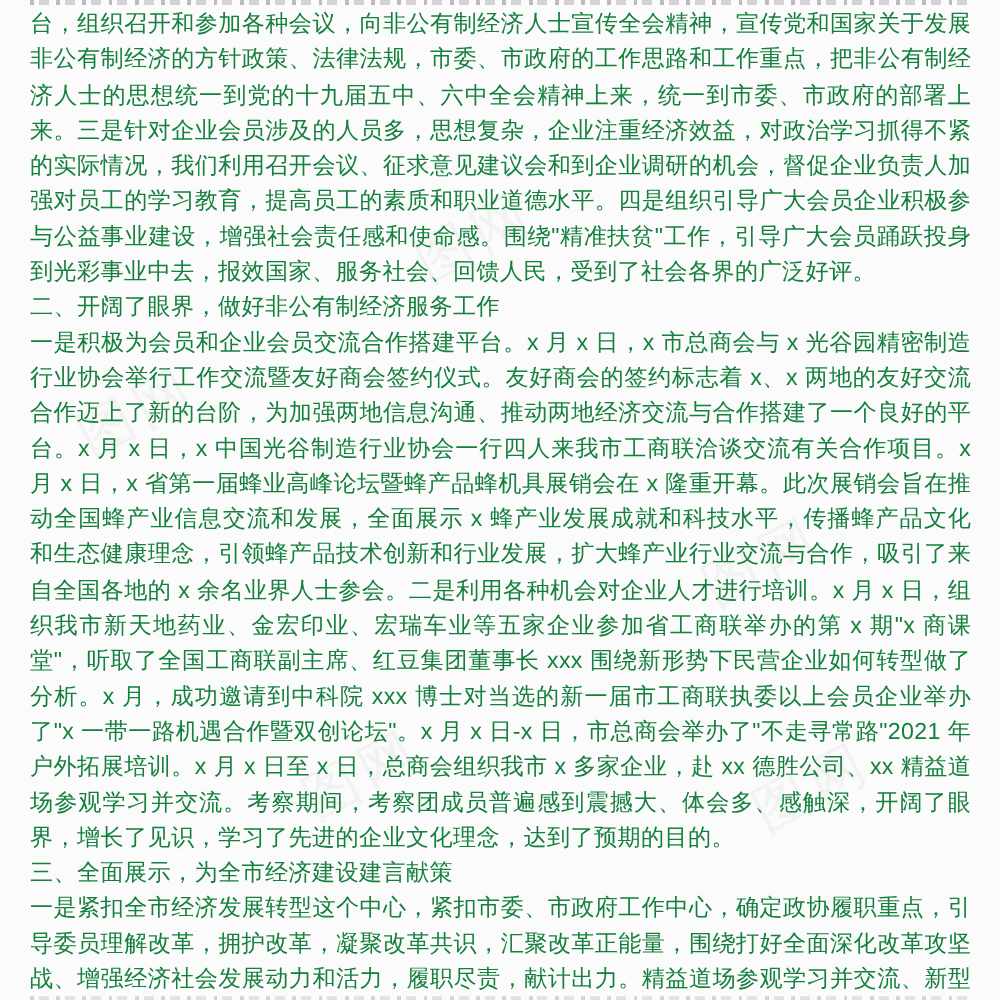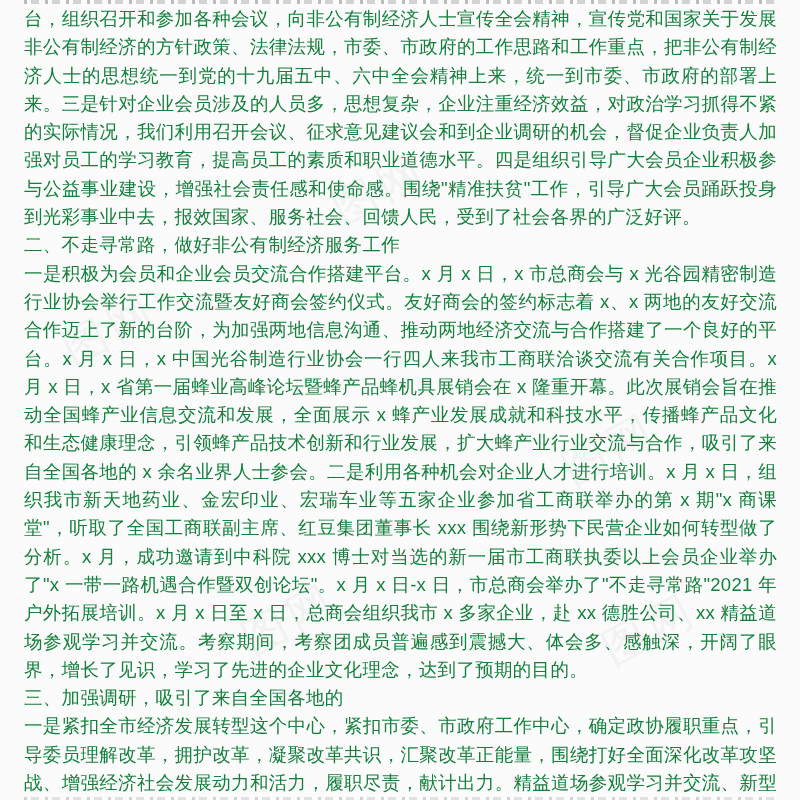--- a/index.html
+++ b/index.html
@@ -78,21 +78,21 @@
   <div class="clip-strip clip-top"></div>
 
   <div class="watermark wm1">图网</div>
   <div class="watermark wm2">图网</div>
   <div class="watermark wm3">图网</div>
   <div class="watermark wm4">图网</div>
   <div class="watermark wm5">图网</div>
 
   <div class="text-flow">
     <p class="para">台，组织召开和参加各种会议，向非公有制经济人士宣传全会精神，宣传党和国家关于发展非公有制经济的方针政策、法律法规，市委、市政府的工作思路和工作重点，把非公有制经济人士的思想统一到党的十九届五中、六中全会精神上来，统一到市委、市政府的部署上来。三是针对企业会员涉及的人员多，思想复杂，企业注重经济效益，对政治学习抓得不紧的实际情况，我们利用召开会议、征求意见建议会和到企业调研的机会，督促企业负责人加强对员工的学习教育，提高员工的素质和职业道德水平。四是组织引导广大会员企业积极参与公益事业建设，增强社会责任感和使命感。围绕"精准扶贫"工作，引导广大会员踊跃投身到光彩事业中去，报效国家、服务社会、回馈人民，受到了社会各界的广泛好评。</p>
-    <p class="heading">二、不走寻常路，做好非公有制经济服务工作</p>
+    <p class="heading">二、开阔了眼界，做好非公有制经济服务工作</p>
     <p class="para">一是积极为会员和企业会员交流合作搭建平台。x 月 x 日，x 市总商会与 x 光谷园精密制造行业协会举行工作交流暨友好商会签约仪式。友好商会的签约标志着 x、x 两地的友好交流合作迈上了新的台阶，为加强两地信息沟通、推动两地经济交流与合作搭建了一个良好的平台。x 月 x 日，x 中国光谷制造行业协会一行四人来我市工商联洽谈交流有关合作项目。x 月 x 日，x 省第一届蜂业高峰论坛暨蜂产品蜂机具展销会在 x 隆重开幕。此次展销会旨在推动全国蜂产业信息交流和发展，全面展示 x 蜂产业发展成就和科技水平，传播蜂产品文化和生态健康理念，引领蜂产品技术创新和行业发展，扩大蜂产业行业交流与合作，吸引了来自全国各地的 x 余名业界人士参会。二是利用各种机会对企业人才进行培训。x 月 x 日，组织我市新天地药业、金宏印业、宏瑞车业等五家企业参加省工商联举办的第 x 期"x 商课堂"，听取了全国工商联副主席、红豆集团董事长 xxx 围绕新形势下民营企业如何转型做了分析。x 月，成功邀请到中科院 xxx 博士对当选的新一届市工商联执委以上会员企业举办了"x 一带一路机遇合作暨双创论坛"。x 月 x 日-x 日，市总商会举办了"不走寻常路"2021 年户外拓展培训。x 月 x 日至 x 日，总商会组织我市 x 多家企业，赴 xx 德胜公司、xx 精益道场参观学习并交流。考察期间，考察团成员普遍感到震撼大、体会多、感触深，开阔了眼界，增长了见识，学习了先进的企业文化理念，达到了预期的目的。</p>
-    <p class="heading">三、加强调研，吸引了来自全国各地的</p>
+    <p class="heading">三、全面展示，为全市经济建设建言献策</p>
     <p class="para">一是紧扣全市经济发展转型这个中心，紧扣市委、市政府工作中心，确定政协履职重点，引导委员理解改革，拥护改革，凝聚改革共识，汇聚改革正能量，围绕打好全面深化改革攻坚战、增强经济社会发展动力和活力，履职尽责，献计出力。精益道场参观学习并交流、新型城</p>
   </div>
 
   <div class="clip-strip clip-bottom"></div>
 
 </div>
 
 </body></html>

